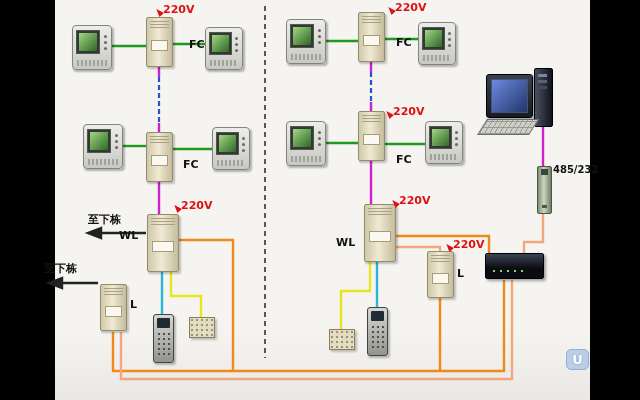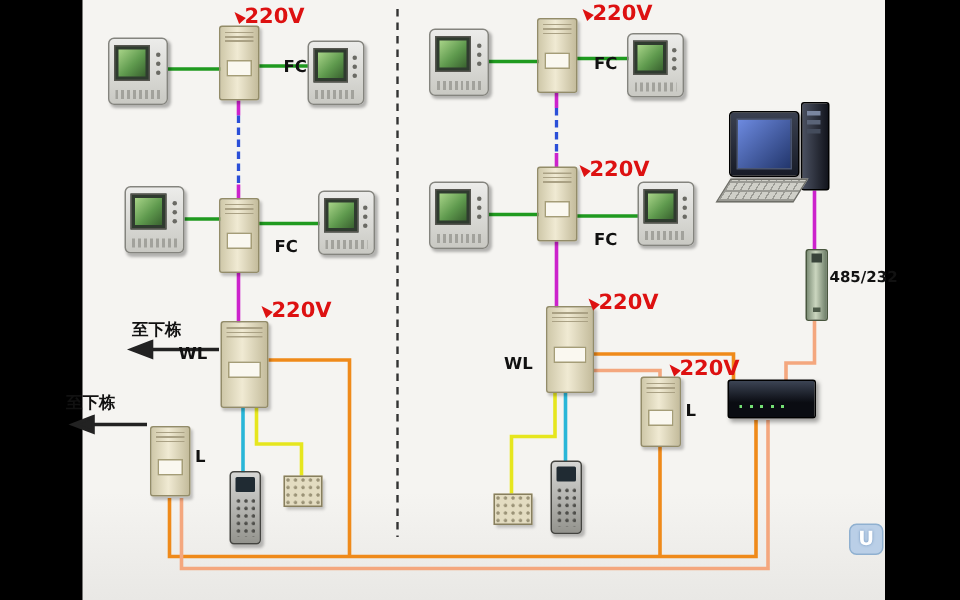--- a/index.html
+++ b/index.html
@@ -3,22 +3,22 @@
 <meta charset="utf-8">
 <style>
   html,body{margin:0;padding:0;background:#444;}
   .stage{position:relative;width:640px;height:400px;background:#000;overflow:hidden;
          font-family:"DejaVu Sans","Liberation Sans",sans-serif;}
   .content{position:absolute;left:55px;top:0;width:535px;height:400px;
            background:linear-gradient(#f5f4f1 82%,#e9e8e5);}
   .wires{position:absolute;left:0;top:0;z-index:1;}
   .comp{position:absolute;z-index:2;box-sizing:border-box;}
   .lbl{position:absolute;z-index:3;font-size:11px;font-weight:bold;color:#111;white-space:nowrap;}
-  .pwr{position:absolute;z-index:3;display:flex;align-items:center;color:#d11;
-       font-size:14px;font-weight:bold;white-space:nowrap;}
+  .pwr{position:absolute;z-index:3;display:flex;align-items:flex-end;color:#d11;
+       font-size:11px;font-weight:bold;white-space:nowrap;}
   .pwr-arrow{width:0;height:0;border-left:3px solid transparent;border-right:3px solid transparent;
        border-bottom:8px solid #d11;transform:rotate(-42deg);margin-right:1px;display:inline-block;}
   
   .monitor{background:linear-gradient(#ececea,#c9c9c3);border:1px solid #84847e;border-radius:4px;
        box-shadow:1.5px 2px 2px rgba(0,0,0,.28);}
   .mon-screen{position:absolute;left:3px;top:4px;width:58%;height:52%;background:#2f3b2f;
        border:1px solid #55554f;}
   .mon-screen::after{content:"";position:absolute;inset:2px;
        background:linear-gradient(135deg,#a8d488 0%,#5f9a4e 55%,#39622f 100%);}
   .mon-btns{position:absolute;right:4px;top:9px;width:3px;height:3px;background:#6a6a64;
@@ -208,21 +208,21 @@
     <span class="lbl" style="left:134px;top:38px">FC</span>
     <span class="lbl" style="left:128px;top:158px">FC</span>
     <span class="lbl" style="left:341px;top:36px">FC</span>
     <span class="lbl" style="left:341px;top:153px">FC</span>
     <span class="lbl" style="left:64px;top:229px">WL</span>
     <span class="lbl" style="left:281px;top:236px">WL</span>
     <span class="lbl" style="left:75px;top:298px">L</span>
     <span class="lbl" style="left:402px;top:267px">L</span>
     <span class="lbl" style="left:33px;top:212px">至下栋</span>
     <span class="lbl" style="left:-11px;top:261px">至下栋</span>
-    <span class="lbl" style="left:498px;top:180px;font-size:10px">485/232</span>
+    <span class="lbl" style="left:498px;top:164px;font-size:10px">485/232</span>
 
     <span class="pwr" style="left:101px;top:3px">
         <i class="pwr-arrow"></i>
         <b>220V</b>
       </span>
     <span class="pwr" style="left:119px;top:199px">
         <i class="pwr-arrow"></i>
         <b>220V</b>
       </span>
     <span class="pwr" style="left:333px;top:1px">

